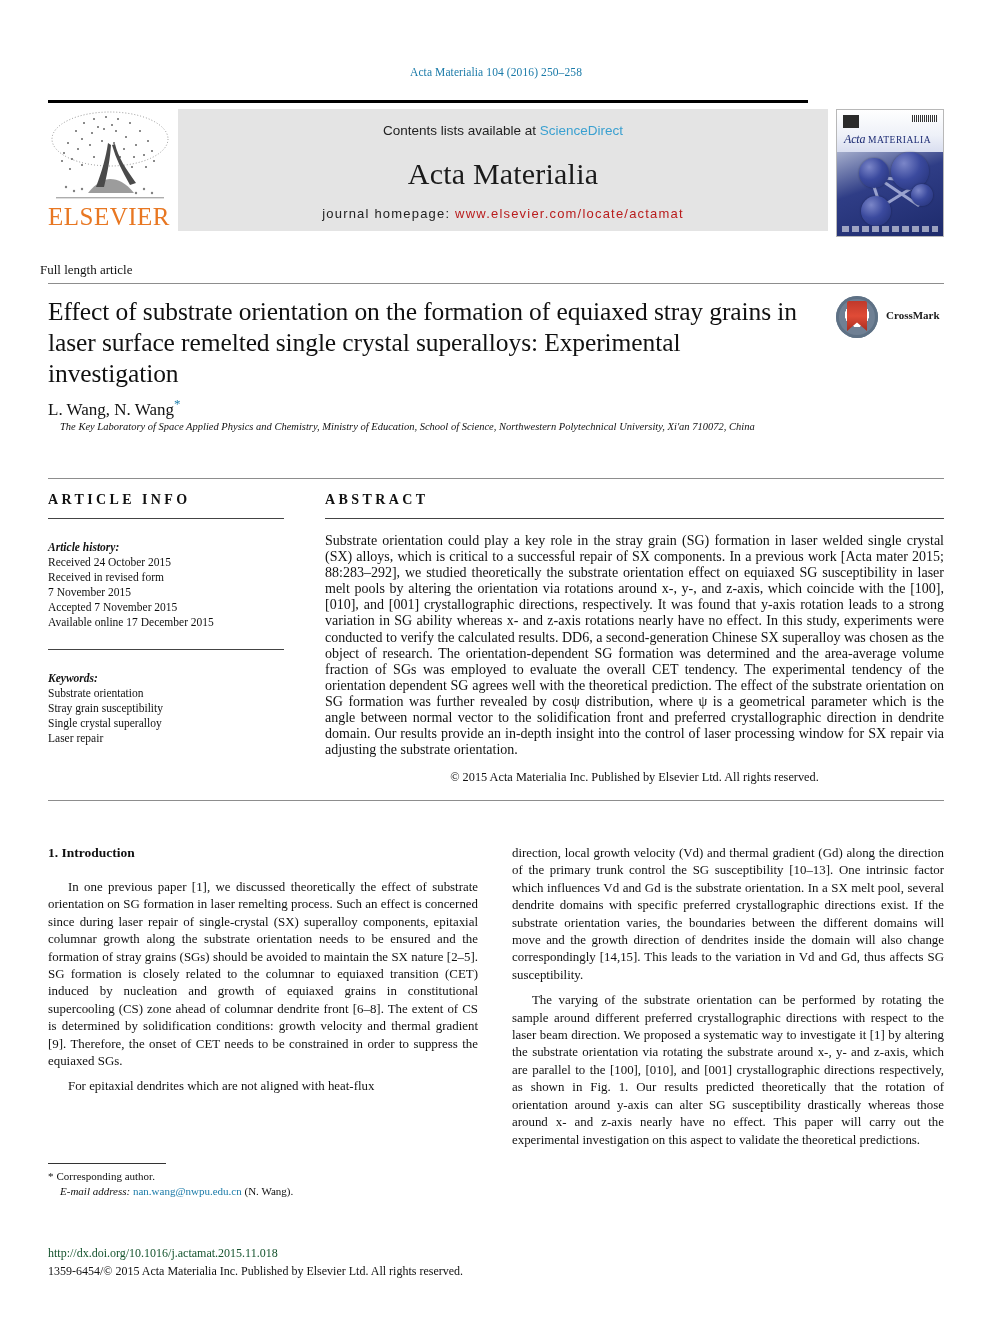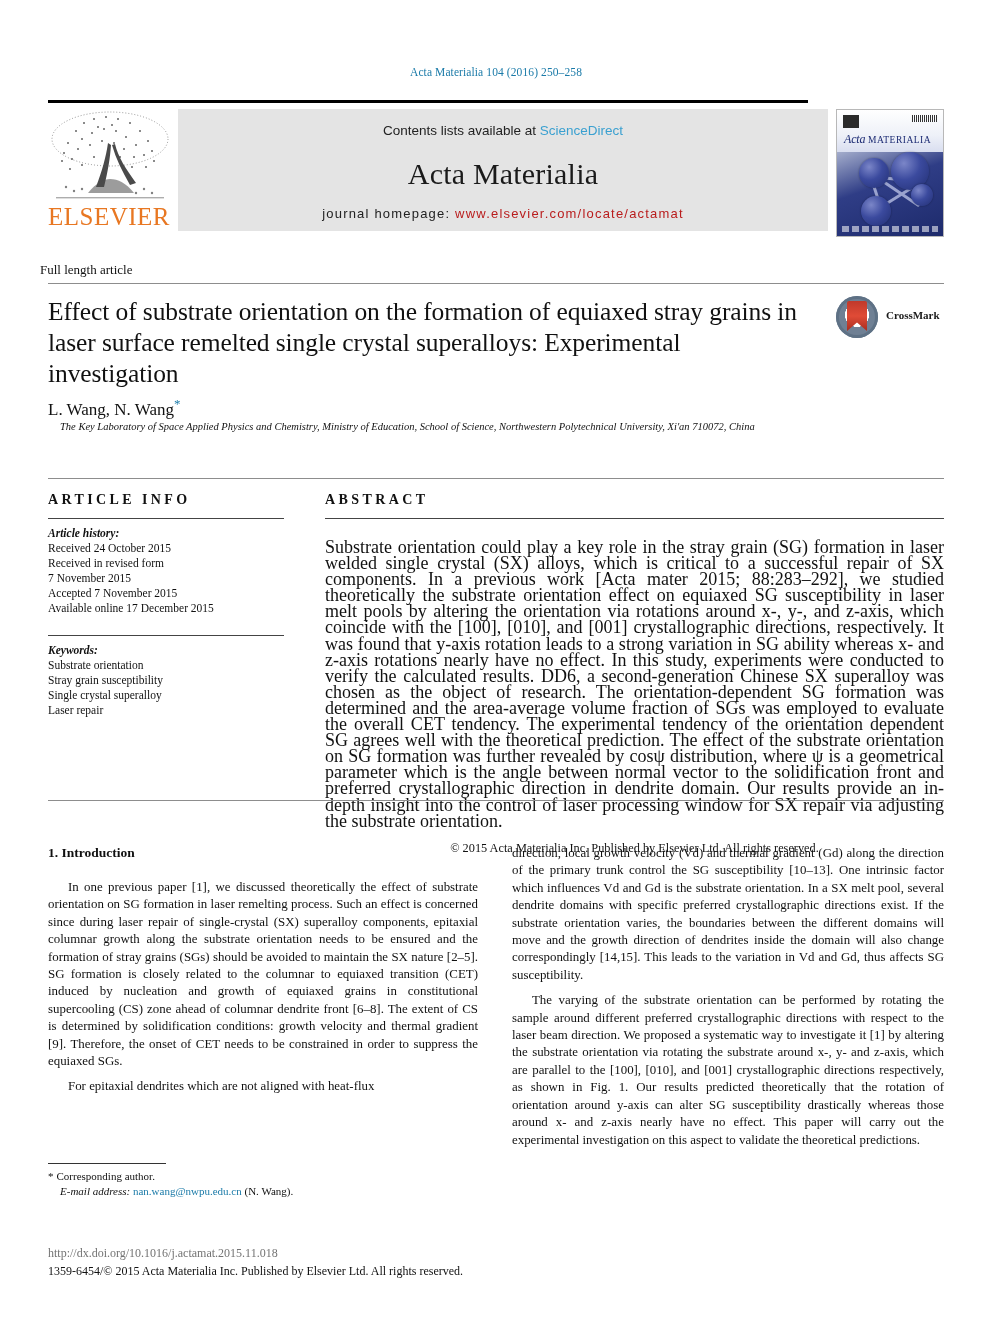--- a/index.html
+++ b/index.html
@@ -305,39 +305,39 @@
     font-weight: bold;
     letter-spacing: 3.4px;
     color: #111;
   }
   .thin-rule {
     height: 1px;
     background: #444;
     margin-top: 10px;
   }
   .info-group {
-    margin-top: 7px;
+    margin-top: 21px;
     font-family: "Liberation Serif", serif;
     font-size: 11.5px;
     line-height: 15px;
     color: #111;
   }
   .info-group .ital {
     font-style: italic;
     font-weight: bold;
   }
   .info-rule2 {
     height: 1px;
     background: #444;
     margin-top: 19px;
   }
   .abstract-text {
-    margin-top: 20px;
-    font-family: "Liberation Serif", serif;
-    font-size: 18px;
+    margin-top: 14px;
+    font-family: "Liberation Serif", serif;
+    font-size: 14px;
     line-height: 16.1px;
     text-align: justify;
     color: #111;
   }
   .abstract-copy {
     margin-top: 12px;
     text-align: center;
     font-family: "Liberation Serif", serif;
     font-size: 12.3px;
     color: #111;
@@ -399,21 +399,21 @@
 
   .doi-block {
     position: absolute;
     top: 1246px;
     left: 48px;
     width: 600px;
     font-family: "Liberation Serif", serif;
   }
   .doi-link {
     font-size: 12px;
-    color: #737373;
+    color: #14532d;
   }
   .issn-line {
     font-size: 12px;
     color: #111;
     margin-top: 3px;
   }
 </style>
 </head>
 <body>
 

